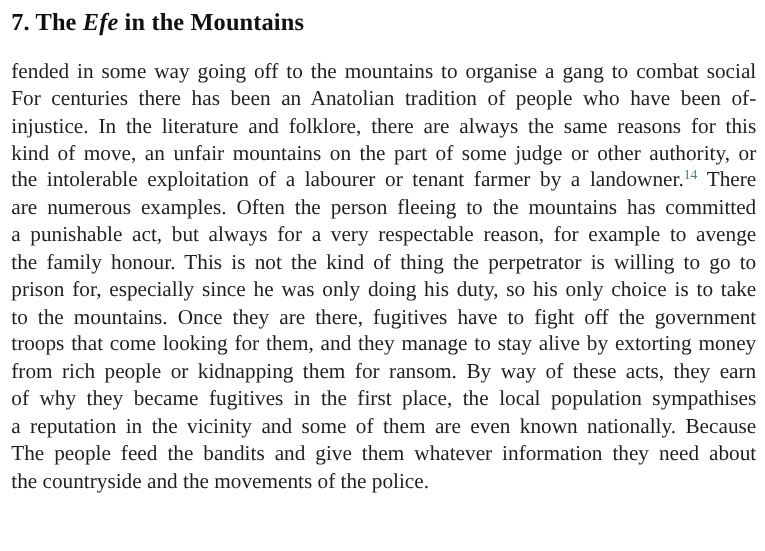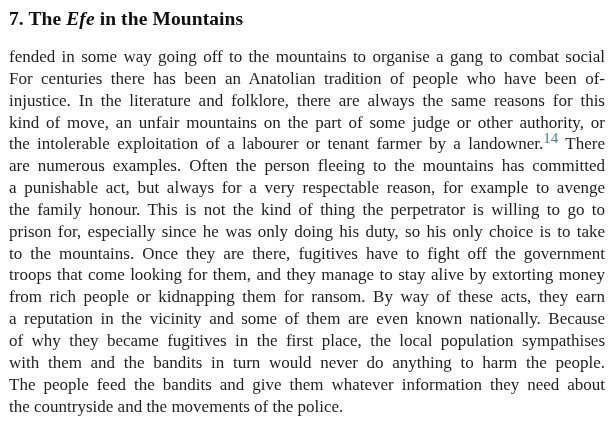--- a/index.html
+++ b/index.html
@@ -35,21 +35,21 @@
   }
   .line.left {
     text-align: left;
     text-align-last: left;
   }
   .line.indent {
     padding-left: 26px;
     word-spacing: 2.5px;
   }
   sup.fn {
-    font-size: 15px;
+    font-size: 11px;
     line-height: 0;
     vertical-align: baseline;
     position: relative;
     top: -6px;
     color: #4e7f93;
   }
 </style>
 </head>
 <body>
 
@@ -65,21 +65,20 @@
 
     <div class="line"><span>the intolerable exploitation of a labourer or tenant farmer by a landowner.</span><sup class="fn">14</sup><span> There</span></div>
 
     <div class="line">are numerous examples. Often the person fleeing to the mountains has committed</div>
     <div class="line">a punishable act, but always for a very respectable reason, for example to avenge</div>
     <div class="line">the family honour. This is not the kind of thing the perpetrator is willing to go to</div>
     <div class="line">prison for, especially since he was only doing his duty, so his only choice is to take</div>
     <div class="line">to the mountains. Once they are there, fugitives have to fight off the government</div>
     <div class="line">troops that come looking for them, and they manage to stay alive by extorting money</div>
     <div class="line">from rich people or kidnapping them for ransom. By way of these acts, they earn</div>
+    <div class="line">of why they became fugitives in the first place, the local population sympathises</div>
     <div class="line">a reputation in the vicinity and some of them are even known nationally. Because</div>
-    <div class="line">of why they became fugitives in the first place, the local population sympathises</div>
-    <div class="line">with them and the bandits in turn would never do anything to harm the people.</div>
     <div class="line">The people feed the bandits and give them whatever information they need about</div>
     <div class="line left">the countryside and the movements of the police.</div>
 
   </div>
 
 </div>
 
 </body></html>

